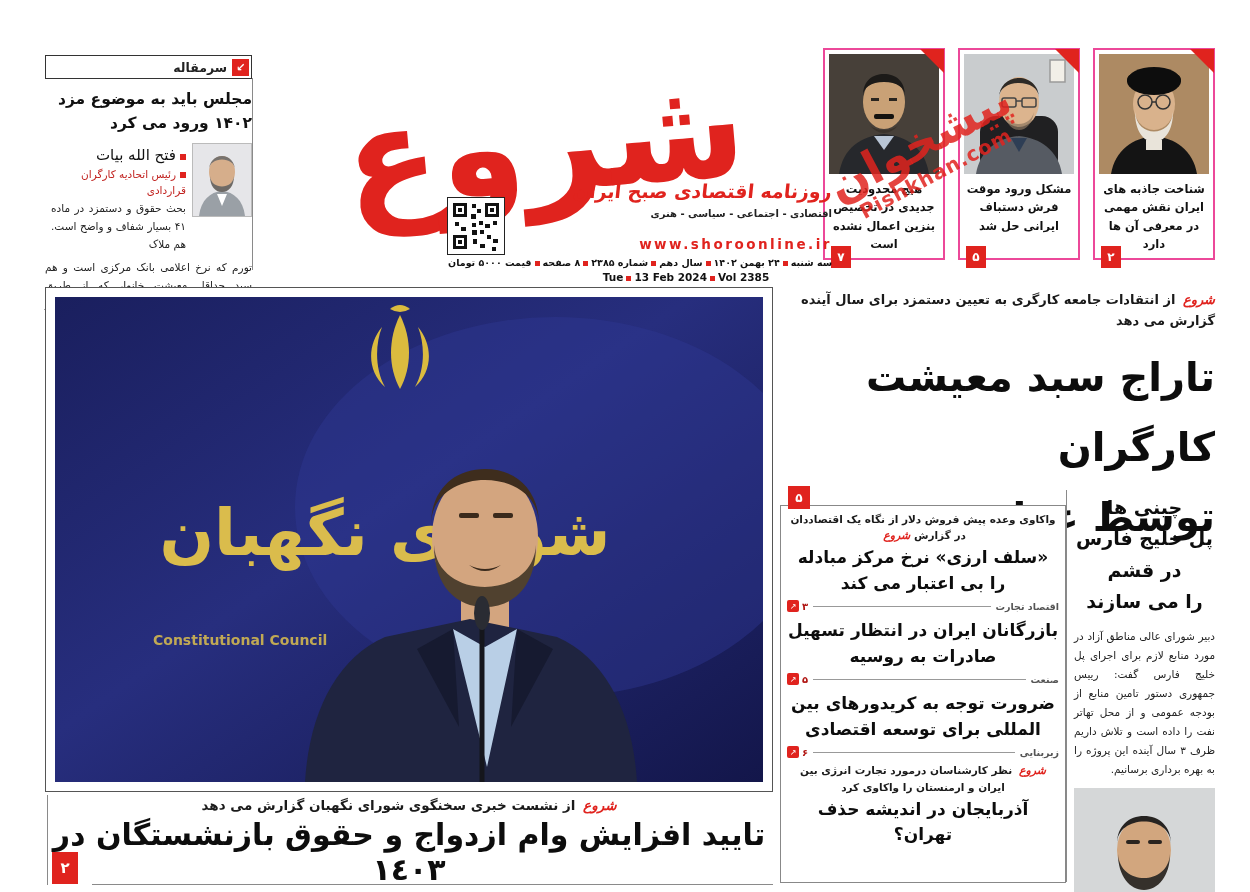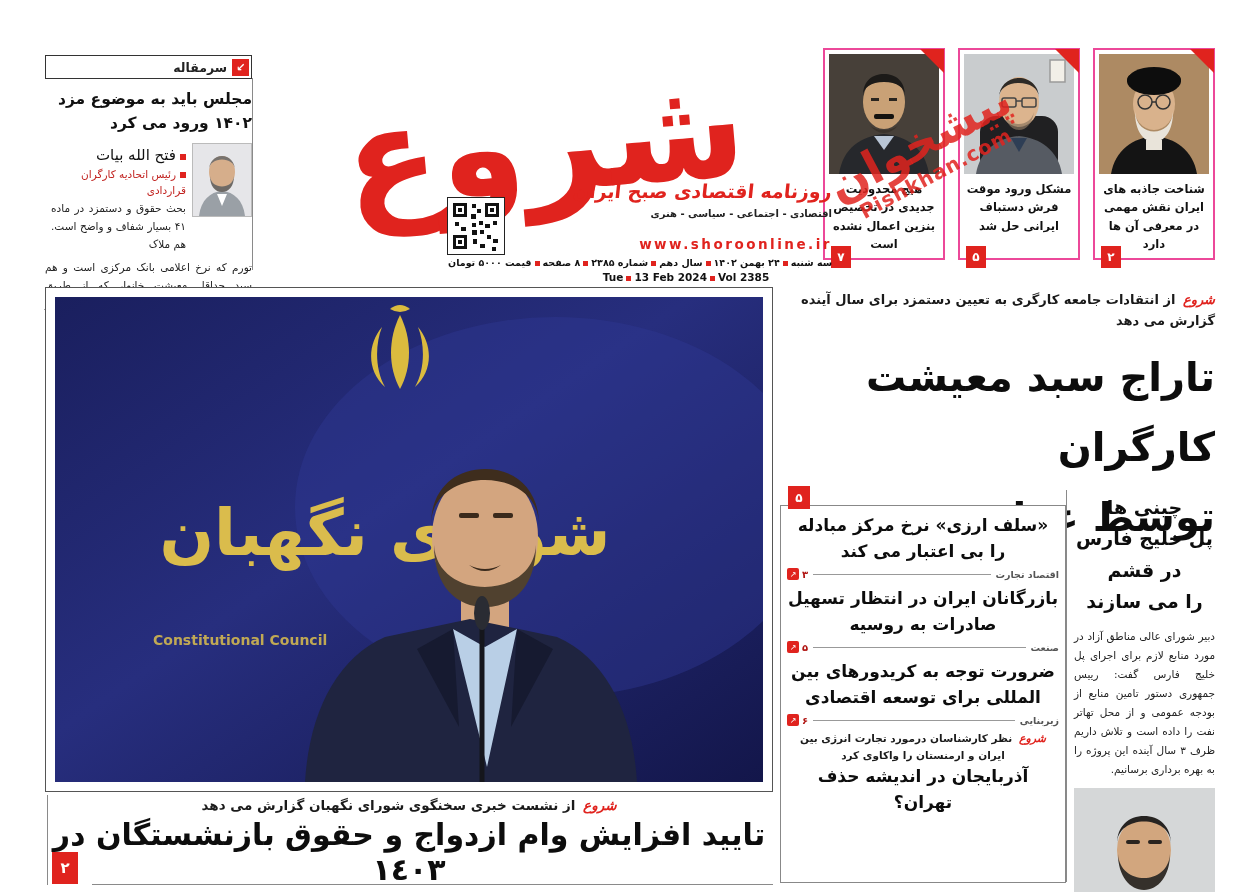--- a/index.html
+++ b/index.html
@@ -286,20 +286,25 @@
   </div>
   <div class="abs ps-headline">تایید افزایش وام ازدواج و حقوق بازنشستگان در ١٤٠٣</div>
   <div class="abs ps-page">۲</div>
   <div class="hairline-v" style="left:47px;top:795px;height:90px;"></div>
   <div class="hairline-h" style="left:92px;top:884px;width:681px;"></div>
 
   <div class="abs ncol-badge">۵</div>
   <div class="abs newscol">
 
     <div class="nitem">
+      <div class="n-kicker">
+        <span>واکاوی وعده پیش فروش دلار از نگاه یک اقتصاددان در گزارش</span>
+        <span class="klogo">شروع</span>
+        <span></span>
+      </div>
       <div class="n-title">«سلف ارزی» نرخ مرکز مبادله را بی اعتبار می کند</div>
       <div class="n-sep">
         <span class="n-sec">اقتصاد تجارت</span>
         <span class="n-line"></span>
         <span class="n-pg">۳</span>
         <span class="n-go">↗</span>
       </div>
     </div>
 
     <div class="nitem">

